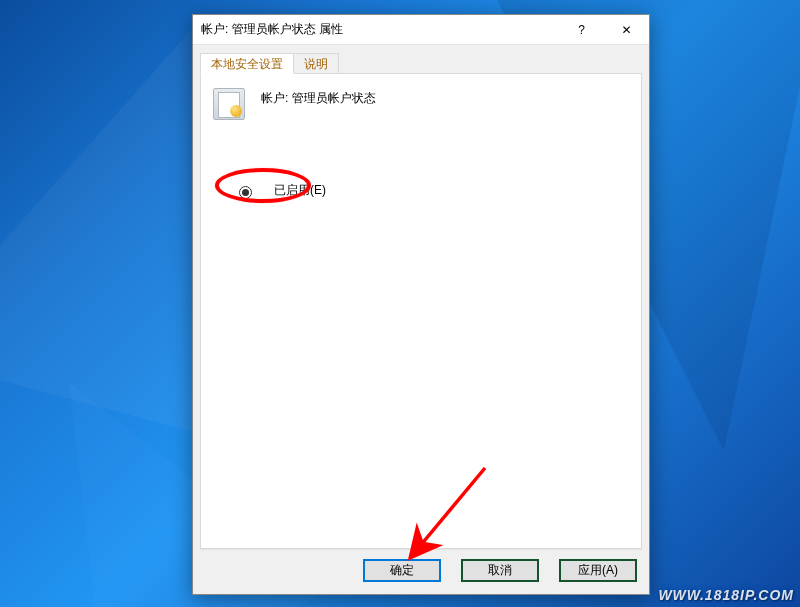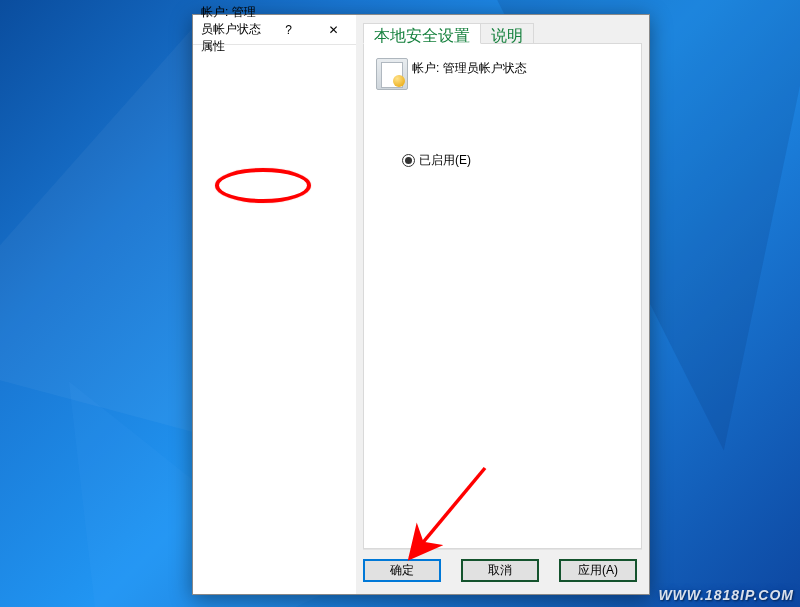--- a/index.html
+++ b/index.html
@@ -20,56 +20,56 @@
       border-top: 500px solid rgba(6,40,100,0.5); transform: rotate(-10deg); }
     .bg-tri3 { left: 30px; bottom: -50px; width: 0; height: 0;
       border-left: 100px solid transparent; border-right: 150px solid transparent;
       border-bottom: 300px solid rgba(100,180,255,0.25); transform: rotate(-25deg); }
 
     .dialog {
       position: absolute; left: 192px; top: 14px;
       width: 458px; height: 581px;
       background: #fff; border: 1px solid #888;
       box-shadow: 0 4px 20px rgba(0,0,0,0.4);
-      display: flex; flex-direction: row;
+      display: flex; flex-direction: column;
     }
     .titlebar {
       height: 30px; display: flex; align-items: center;
       padding-left: 8px; background: #fff; border-bottom: 1px solid #e5e5e5;
     }
     .titlebar .title { flex: 1; font-size: 12px; color: #000; }
     .tbtn { width: 45px; height: 29px; display: flex; align-items: center;
       justify-content: center; color: #000; cursor: pointer; }
 
     .client { flex: 1; background: #f0f0f0; padding: 8px 7px 3px 7px;
       display: flex; flex-direction: column; }
 
     .tabstrip { display: flex; height: 21px;}
-    .tab { padding: 2px 10px; font-size: 16px; color: #15803d;
+    .tab { padding: 2px 10px; font-size: 12px; color: #a16207;
       border: 1px solid #d9d9d9; background: #f0f0f0; cursor: pointer;
       margin-right: -1px; position: relative; }
     .tab.active { background: #fff; border-bottom: 1px solid #fff; z-index: 2; }
 
     .tabpage { flex: 1; background: #fff; border: 1px solid #d9d9d9;
       margin-top: -1px; padding: 14px 12px; position: relative; }
 
-    .header-row { display: flex; align-items: flex-start; gap: 4px; text-align: right; }
+    .header-row { display: flex; align-items: flex-start; gap: 16px; text-align: right; }
     .policy-icon { width: 32px; height: 32px; flex-shrink: 0;
       background: linear-gradient(#e8ecef,#cfd6dc); border:1px solid #aeb6bd;
       position: relative; border-radius: 2px; }
     .policy-icon::before { content:""; position:absolute; left:4px; top:3px;
       width:20px; height:24px; background:#fff; border:1px solid #b0b8c0; }
     .policy-icon::after { content:""; position:absolute; right:2px; bottom:2px;
       width:12px; height:12px; border-radius:50%;
       background: radial-gradient(circle at 35% 30%, #ffe28a, #e6a100); }
 
     .policy-title { font-size: 12px; color: #000; padding-top: 2px;}
 
     .radio-group { margin-top: 62px; margin-left: 26px; }
-    .radio-row { display: flex; align-items: center; gap: 4px;
+    .radio-row { display: flex; align-items: flex-end; gap: 22px;
       margin-bottom: 8px; cursor: pointer; position: relative; z-index: 5;}
     .radio { width: 13px; height: 13px; border: 1px solid #333;
       border-radius: 50%; display:inline-flex; align-items:center;
       justify-content:center; background:#fff; }
     .radio .dot { width: 7px; height: 7px; border-radius:50%; background:#333; display:none;}
     .radio.checked .dot { display:block; }
     .radio-label { font-size: 12px; color:#000; }
 
     .btnrow { height: 42px; display:flex; justify-content:flex-end;
       align-items:center; gap:20px; padding: 0 5px 0 0;

